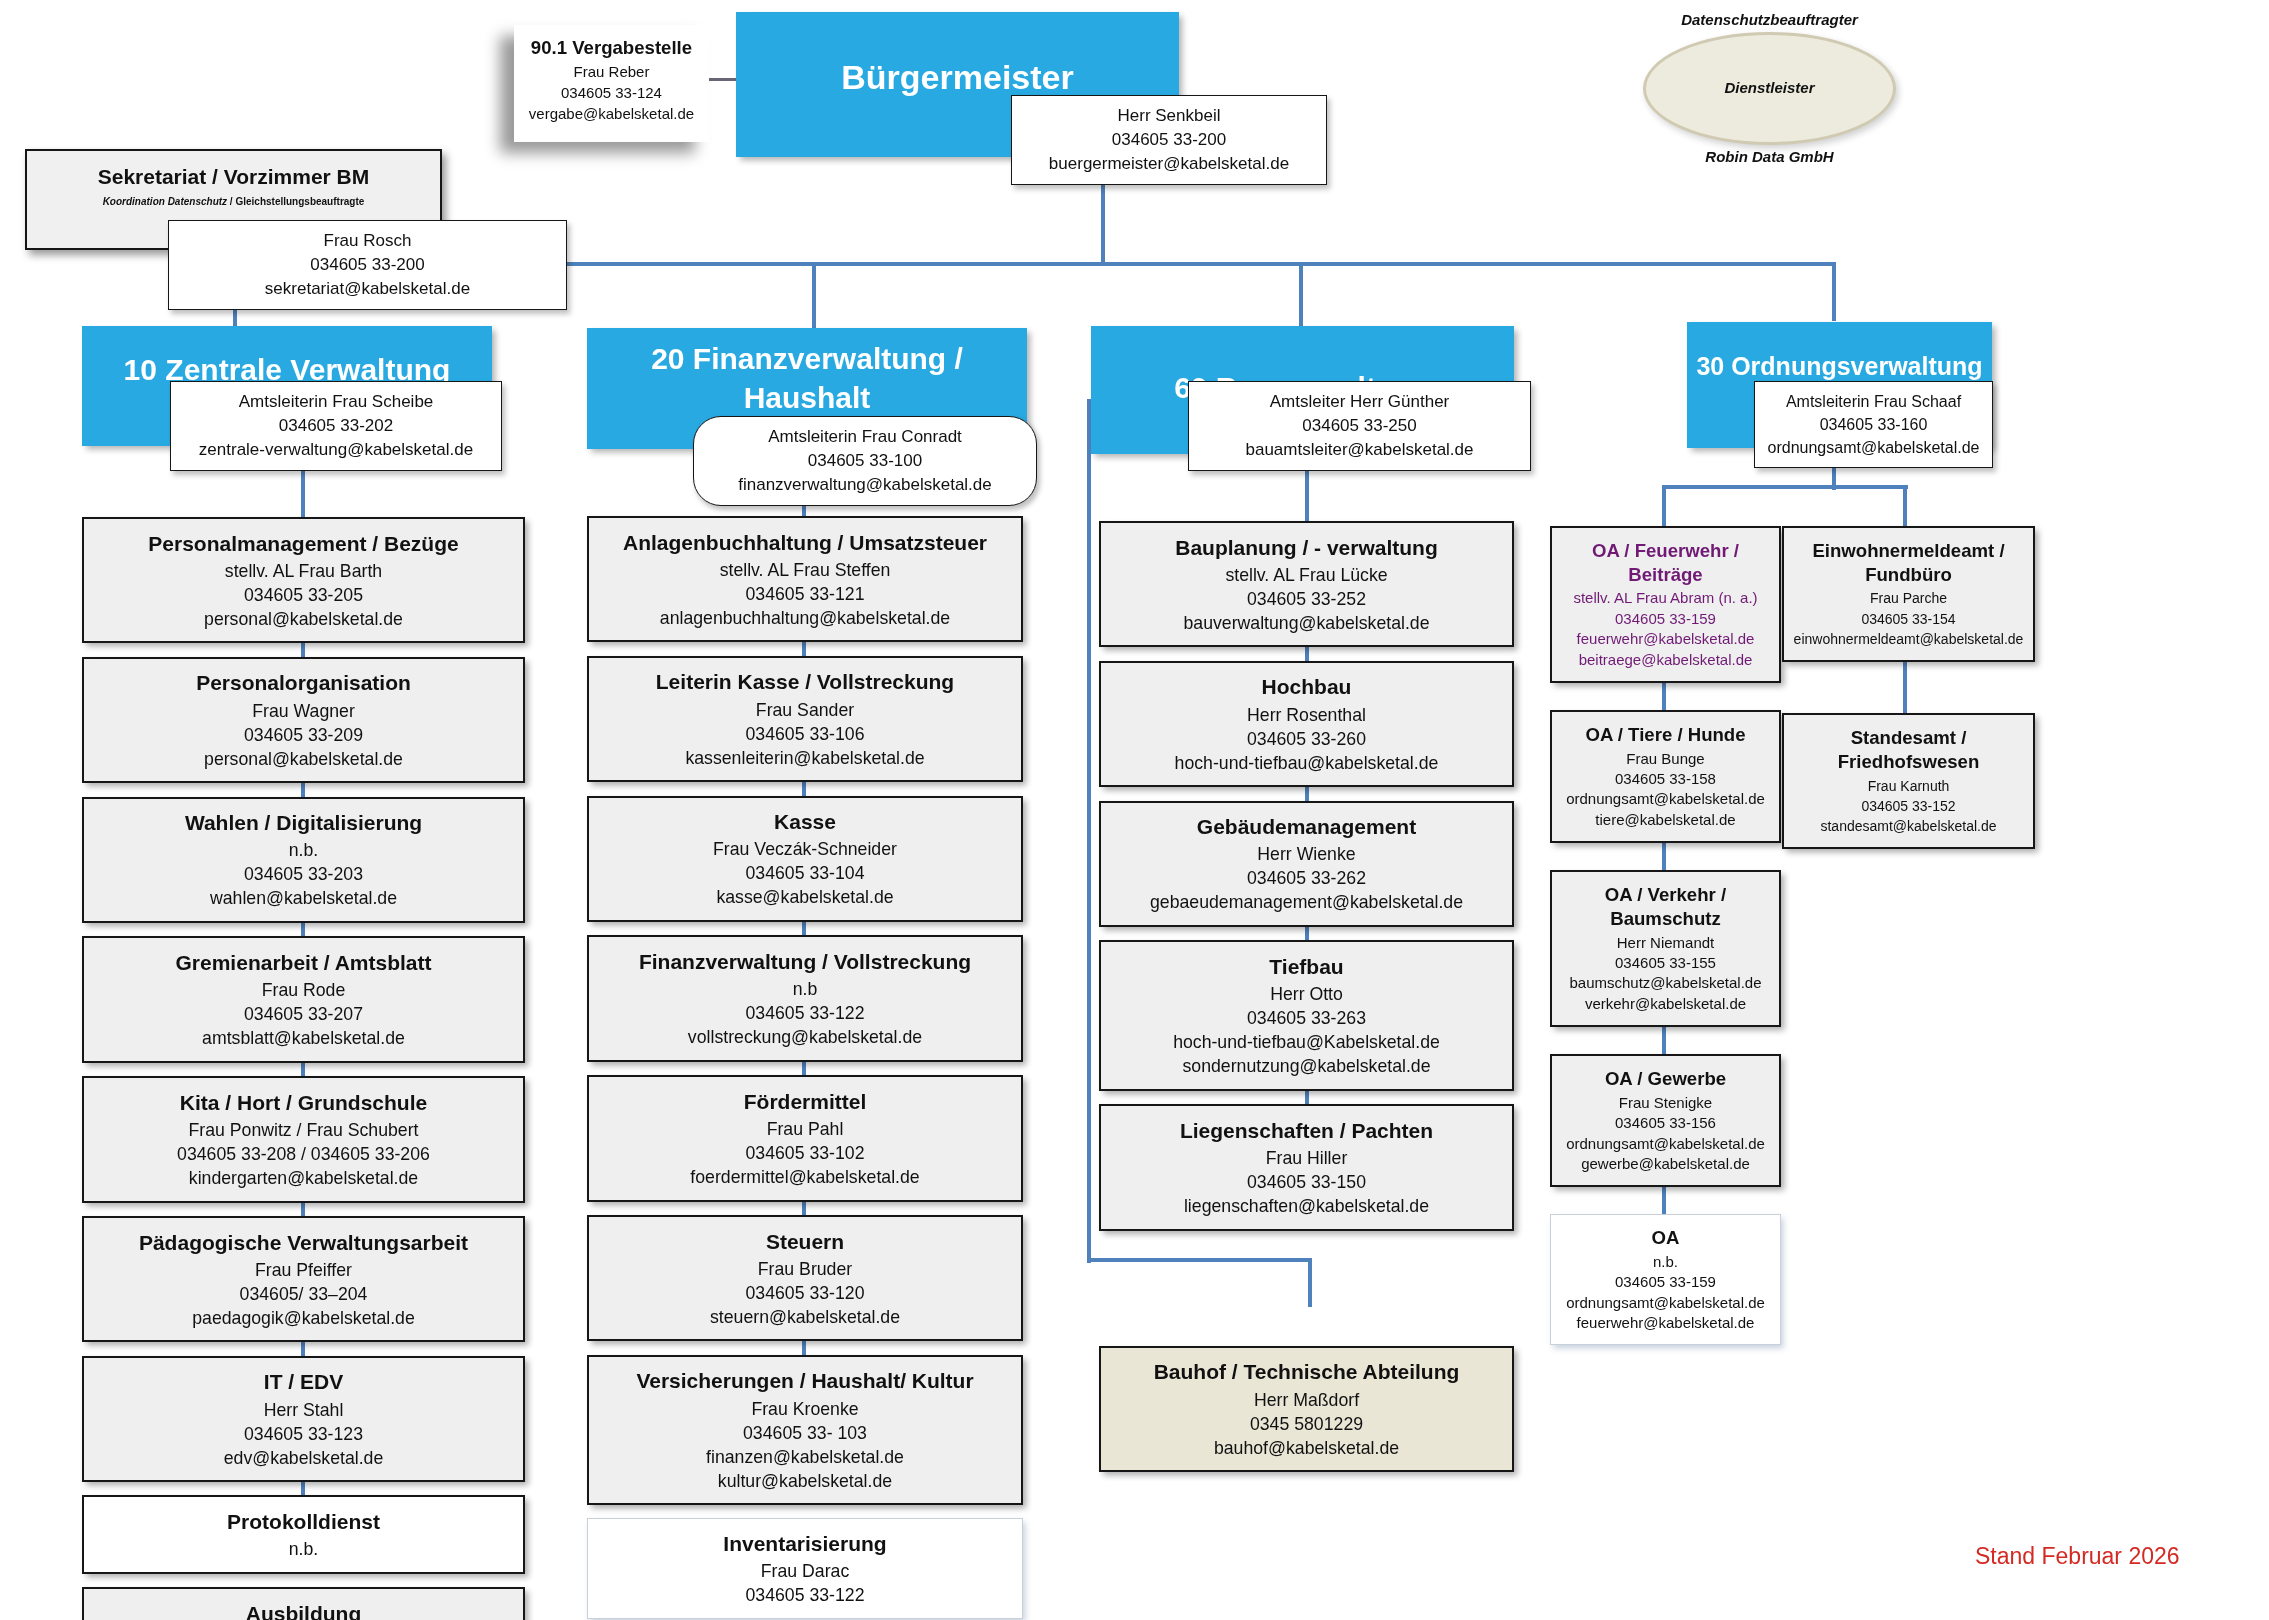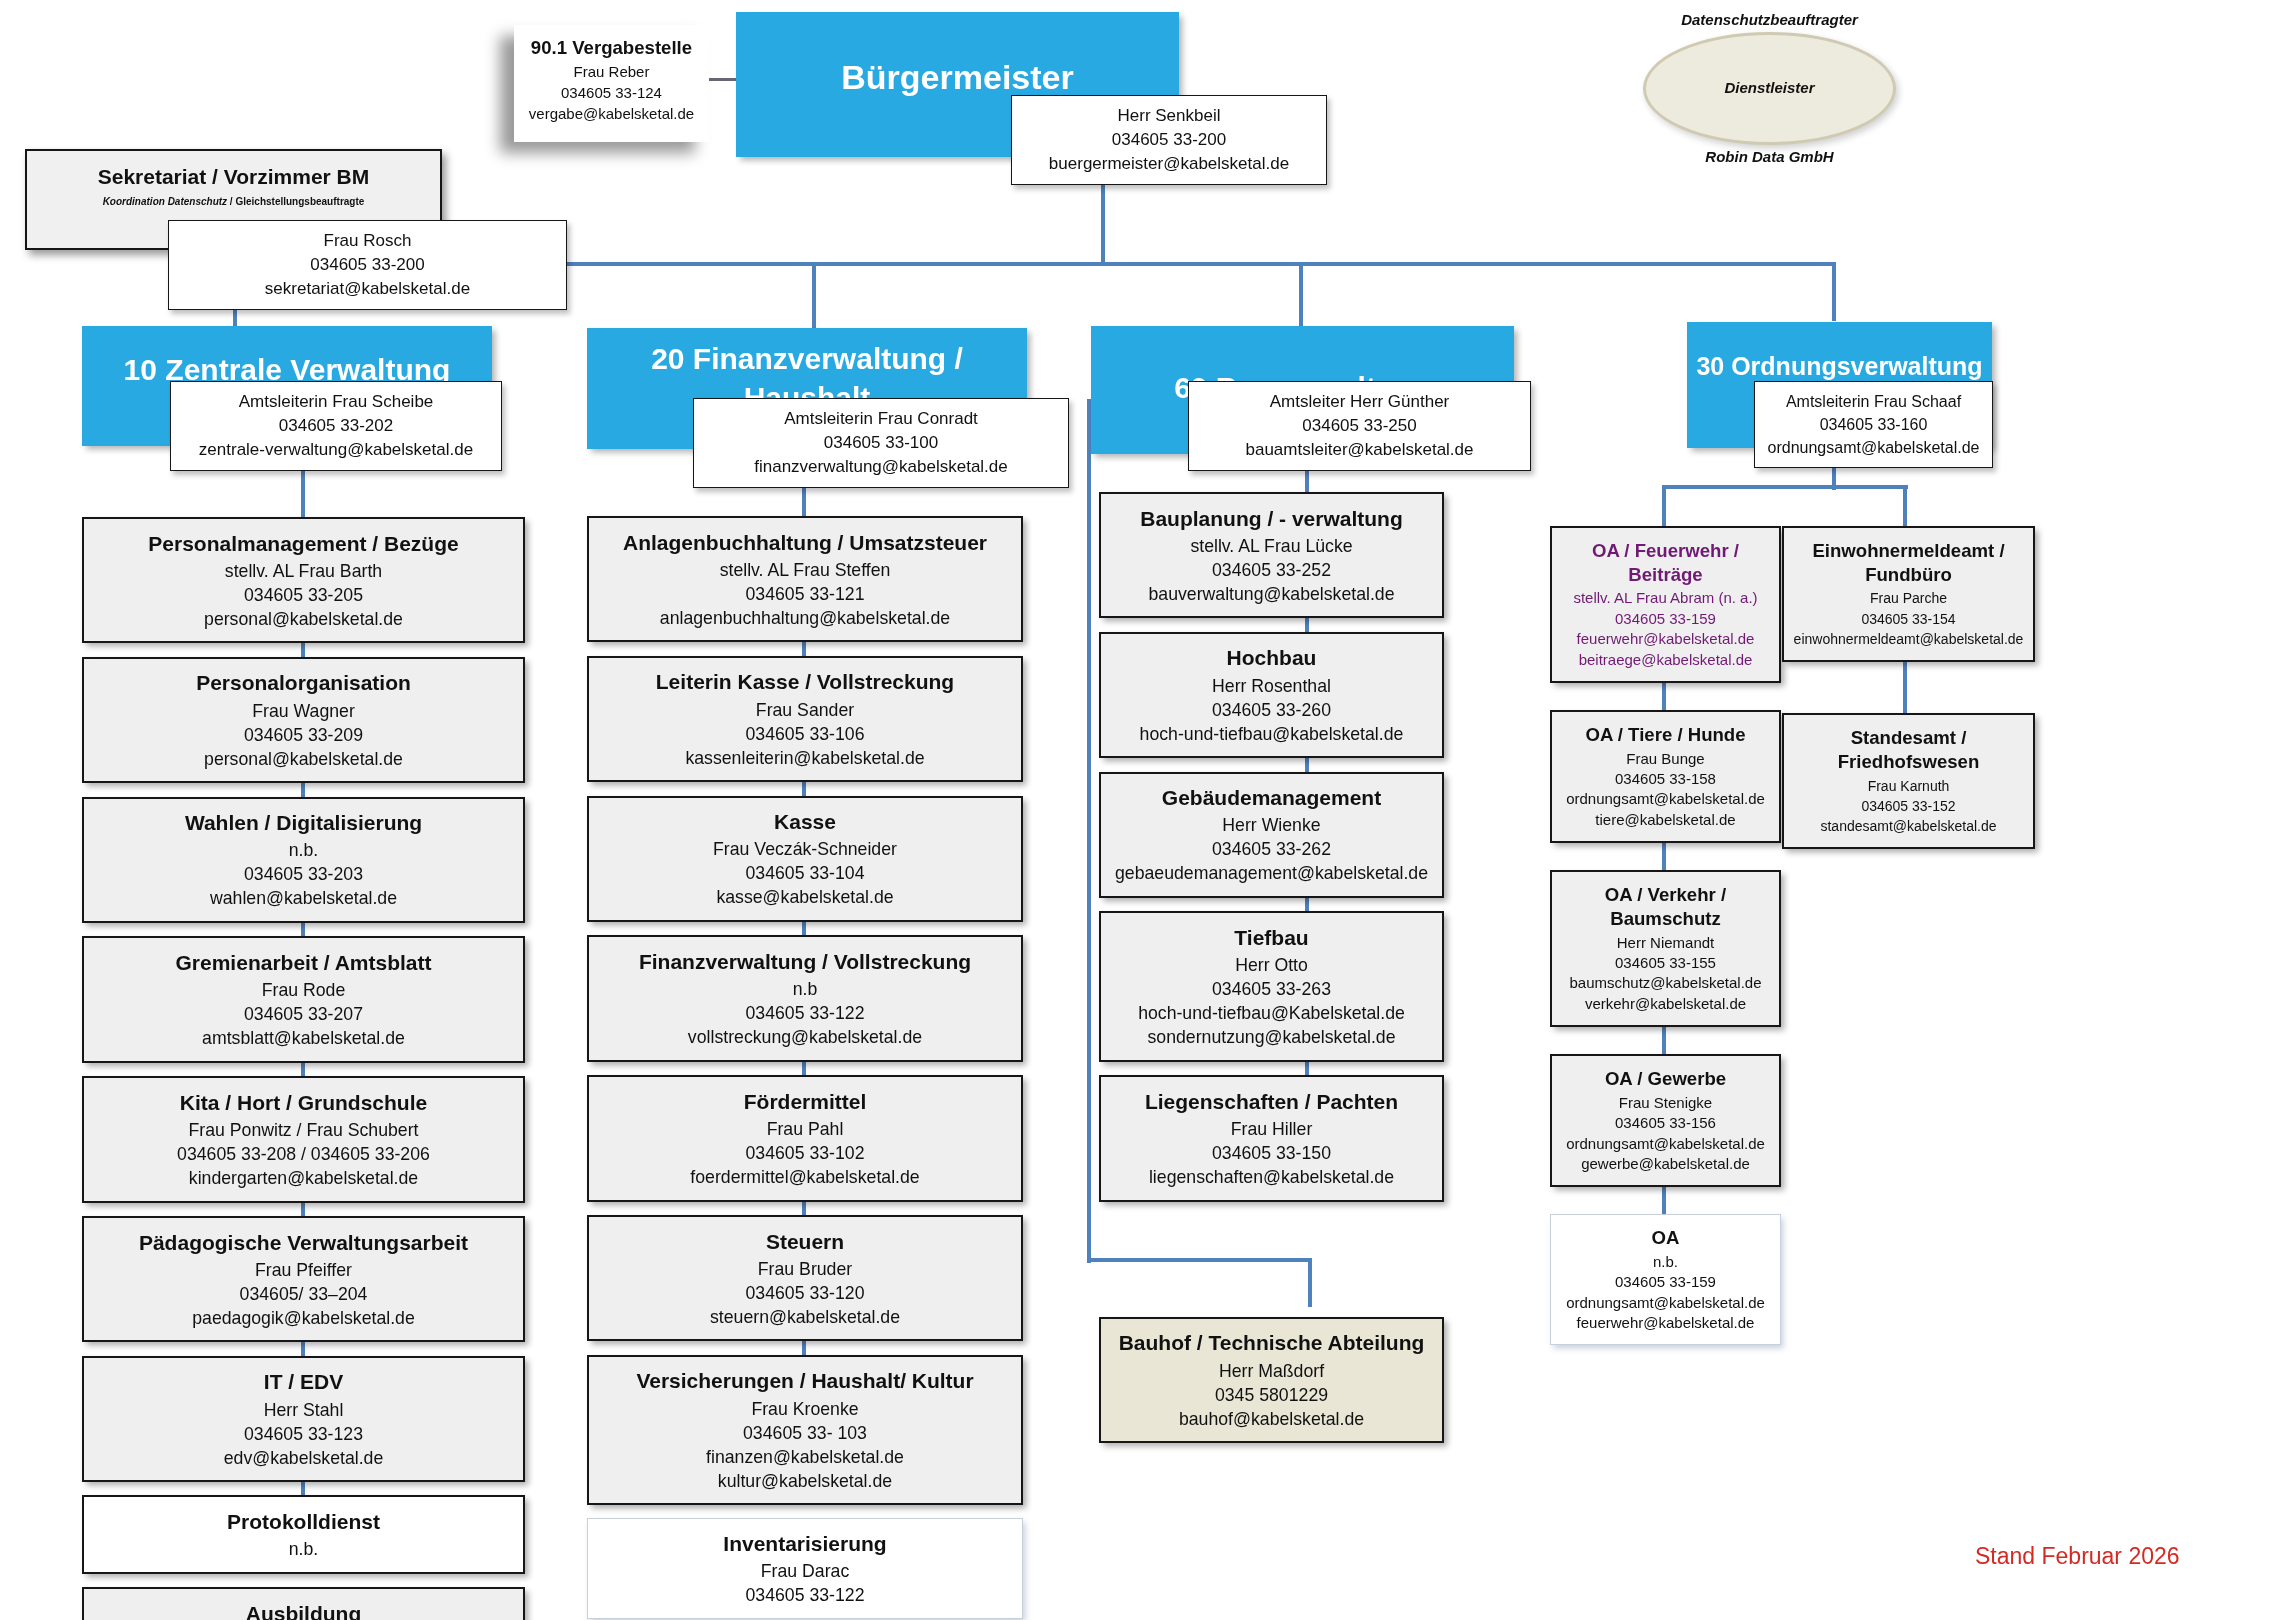--- a/index.html
+++ b/index.html
@@ -20,21 +20,21 @@
   #head-c3{left:1091px;top:326px;width:423px;height:128px;font-size:30px;padding-top:45px;box-sizing:border-box;}
   #head-c4{left:1687px;top:322px;width:305px;height:126px;font-size:25px;padding-top:30px;box-sizing:border-box;}
 
   
   .contact-box{position:absolute;background:#fff;border:1.8px solid #161616;text-align:center;
                font-size:17px;line-height:24px;padding:8px 3.5px;z-index:3;box-sizing:border-box;
                box-shadow:2.7px 3.5px 5.3px rgba(0,0,0,.25);}
   #senkbeil{left:1011px;top:95px;width:316px;}
   #rosch{left:168px;top:220px;width:399px;}
   #lead-c1{left:170px;top:381px;width:332px;}
-  #lead-c2{left:693px;top:398px;width:376px;}
+  #lead-c2{left:693px;top:416px;width:344px;border-radius:28px;}
   #lead-c3{left:1188px;top:381px;width:343px;}
   #lead-c4{left:1754px;top:381px;width:239px;font-size:16px;line-height:23px;}
 
   
   #vergabestelle{position:absolute;left:514px;top:25px;width:195px;height:117px;background:#fff;
                  text-align:center;z-index:2;box-shadow:-14px 10.6px 14px rgba(0,0,0,.40);
                  padding-top:10.6px;box-sizing:border-box;}
   #vergabestelle .topbox-title{font-weight:bold;font-size:18.6px;line-height:24px;margin-bottom:1.8px;}
   #vergabestelle .tline{font-size:15px;line-height:21px;}
   #sekretariat{position:absolute;left:25px;top:149px;width:417px;height:101px;background:#f0f0f0;
@@ -49,21 +49,21 @@
   .ellipse{position:absolute;border-radius:50%;background:#edebdd;border:3.5px solid #cfcab1;
            display:flex;flex-direction:column;justify-content:center;text-align:center;z-index:2;
            box-shadow:2.7px 3.5px 7px rgba(0,0,0,.18);box-sizing:border-box;}
   #ellipse-ds{left:1643px;top:32px;width:253px;height:113px;font-size:15px;line-height:20.4px;font-weight:bold;}
   #ellipse-bs{left:1940px;top:124px;width:309px;height:112px;font-size:14px;line-height:18.6px;}
 
   
   .colboxes{position:absolute;display:flex;flex-direction:column;z-index:2;}
   #colboxes-1{left:82px;top:517px;width:443px;}
   #colboxes-2{left:587px;top:516px;width:436px;}
-  #colboxes-3{left:1099px;top:492px;width:345px;}
+  #colboxes-3{left:1099px;top:521px;width:415px;}
   #colboxes-4l{left:1550px;top:526px;width:231px;}
   #colboxes-4r{left:1782px;top:526px;width:253px;}
   .colboxes .obox+.obox{margin-top:13.3px;}
   #colboxes-4l .obox+.obox{margin-top:27.5px;}
   #colboxes-4r .obox+.obox{margin-top:51px;}
 
   .obox{background:#efefef;border:2.7px solid #161616;box-shadow:3.5px 4.4px 6.2px rgba(0,0,0,.32);
         text-align:center;padding:10.6px 7px;position:relative;z-index:2;box-sizing:border-box;}
   .obox-title{font-size:21px;font-weight:bold;line-height:27.5px;margin-bottom:1.8px;}
   .obox-line{font-size:17.7px;line-height:24px;}

